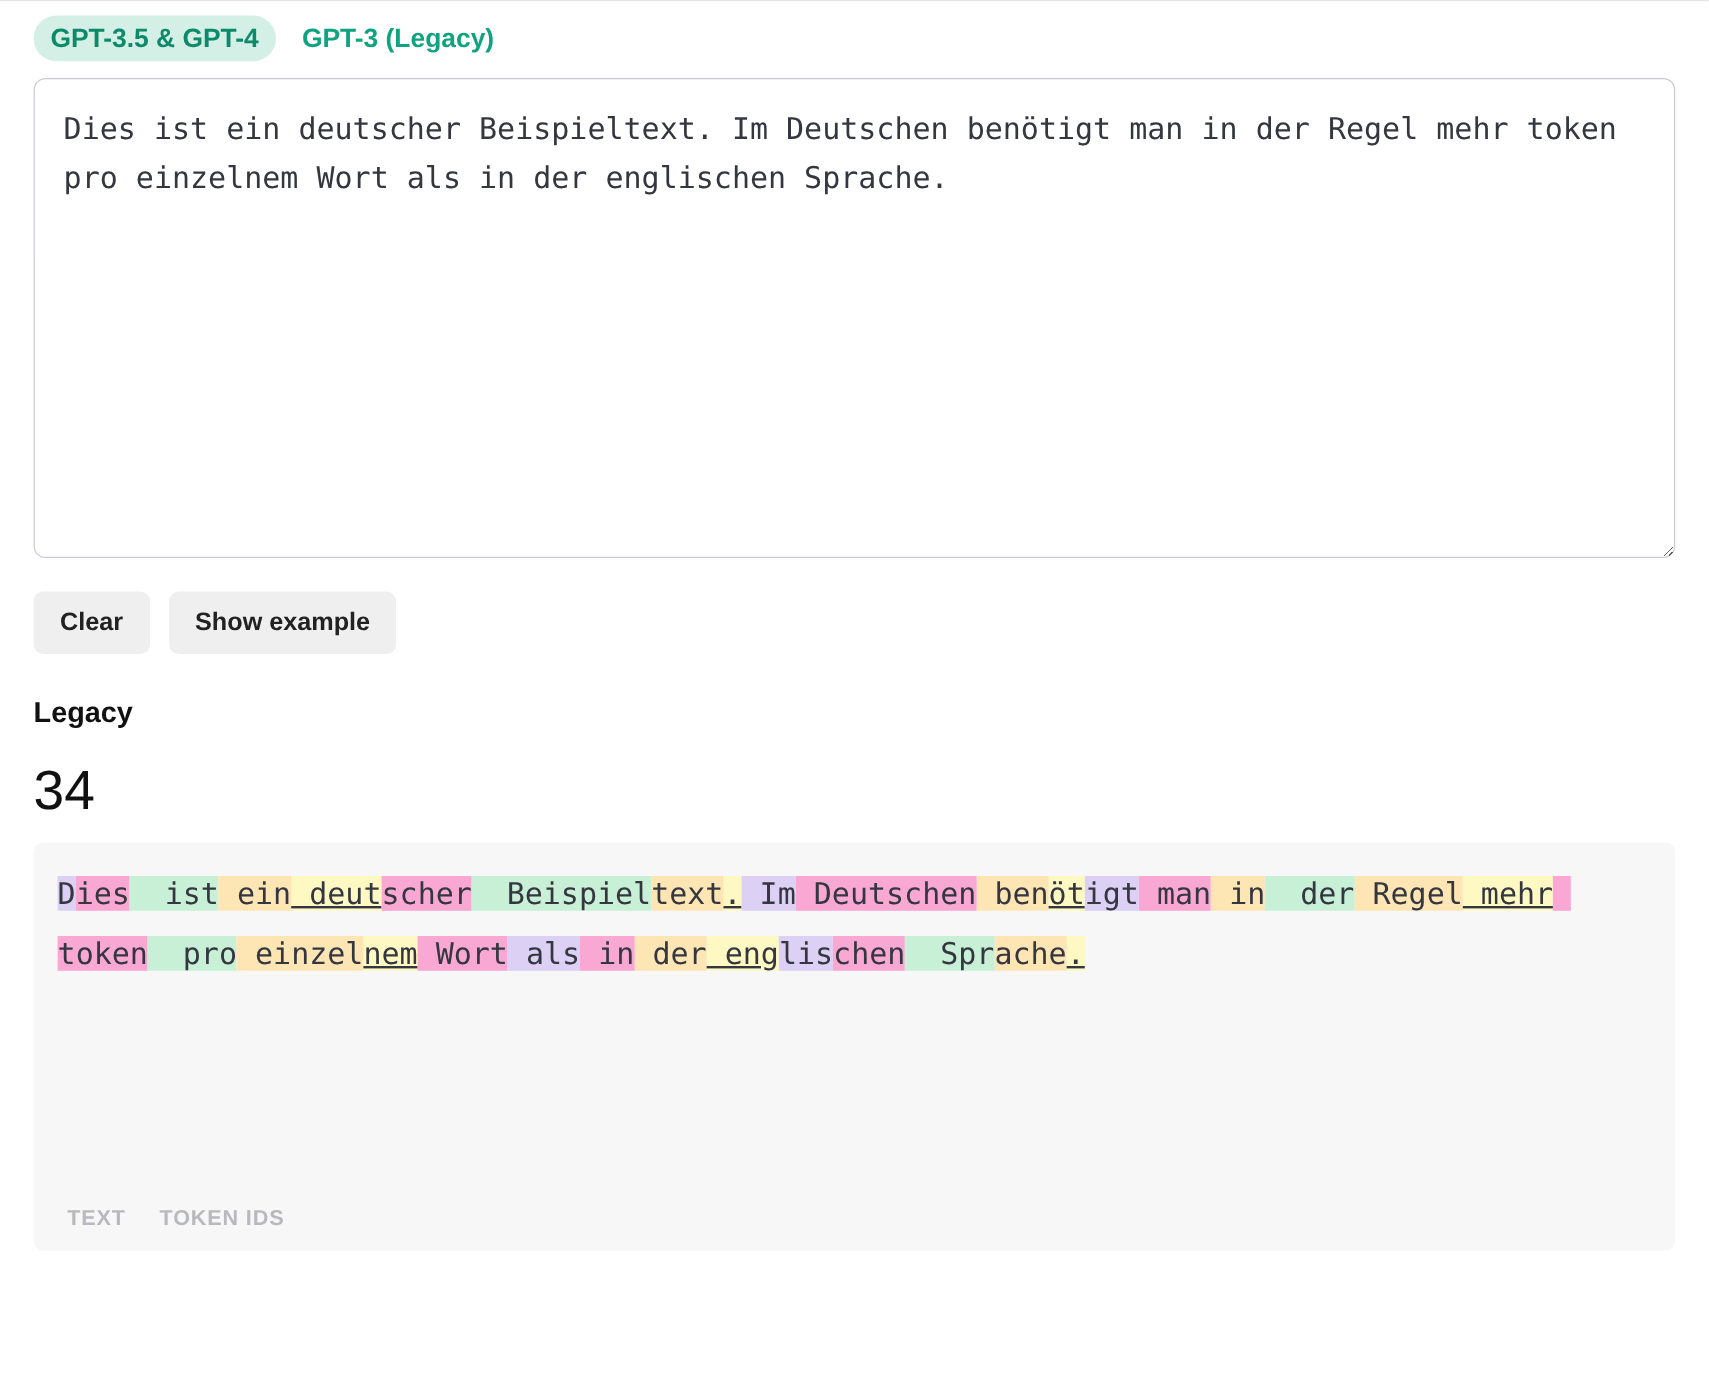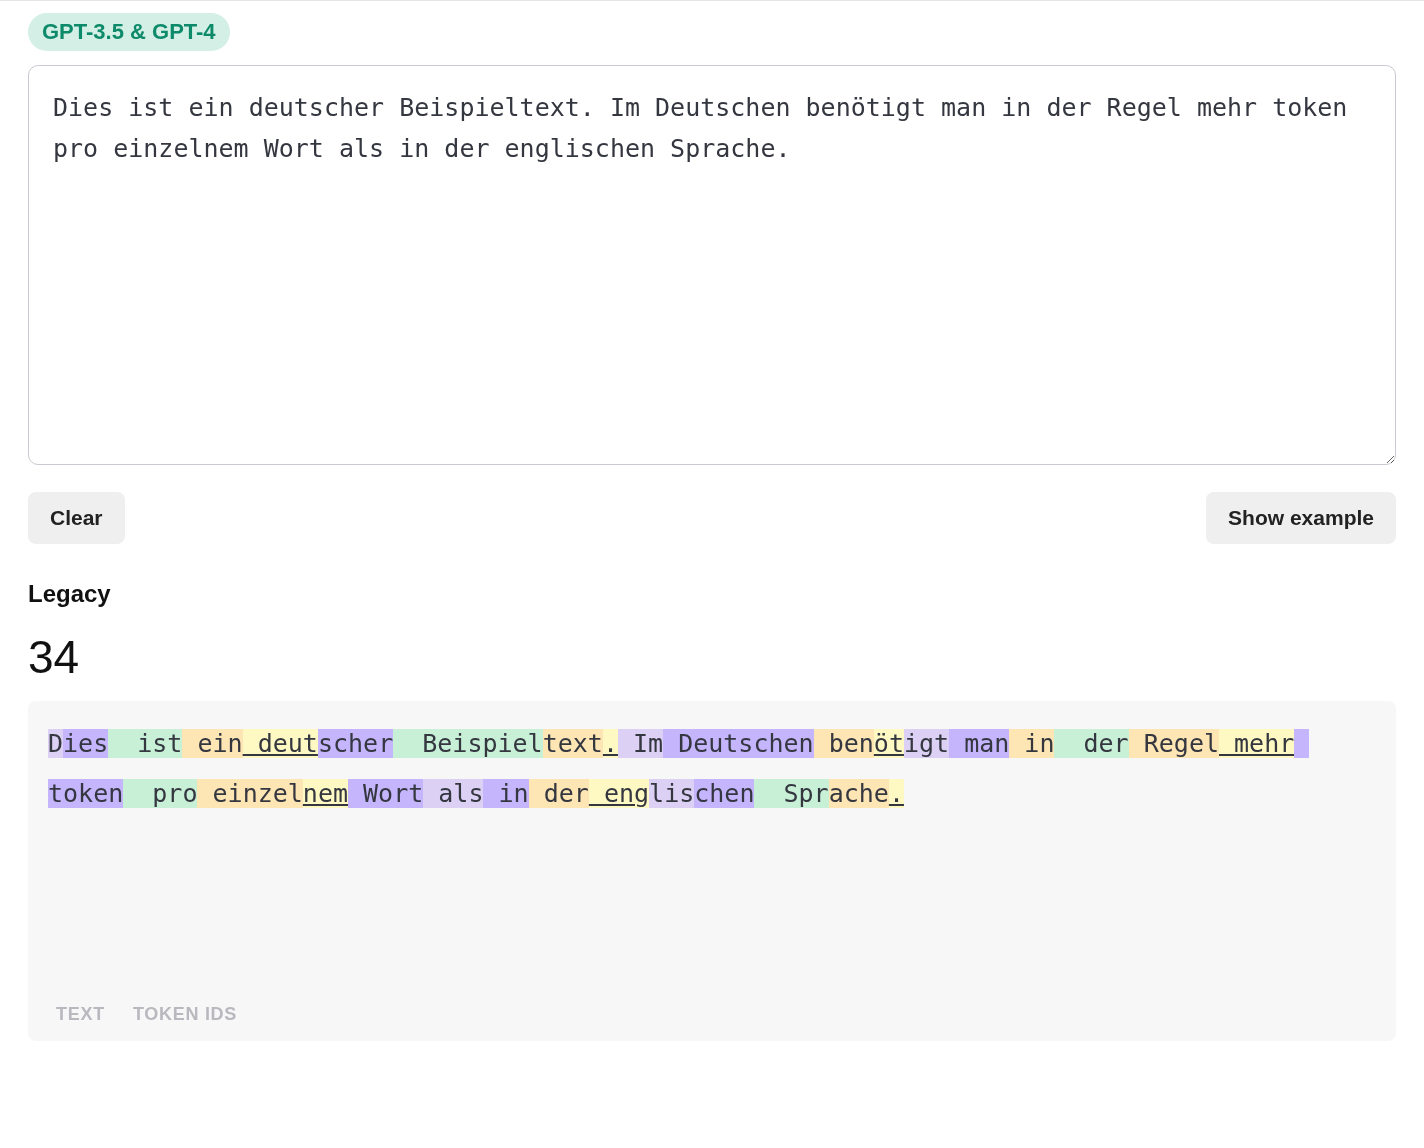--- a/index.html
+++ b/index.html
@@ -40,21 +40,20 @@
       font-size: 25px;
       line-height: 1.62;
       color: #353740;
       resize: both;
       outline: none;
     }
     .buttons {
       display: flex;
       gap: 16px;
       margin-top: 22px;
-      justify-content: space-between;
     }
     .btn {
       background: #efefef;
       border: none;
       border-radius: 8px;
       padding: 14px 22px;
       font-size: 21px;
       font-weight: 600;
       color: #222;
       cursor: pointer;
@@ -87,21 +86,21 @@
     }
     .token-text {
       font-family: ui-monospace, "SF Mono", Menlo, Consolas, monospace;
       font-size: 25px;
       line-height: 2.0;
       color: #353740;
       white-space: pre-wrap;
       word-break: break-word;
     }
     .tk { display: inline; border-radius: 0; }
-    .c0 { background: #c4b5fd; } 
+    .c0 { background: #f9a8d4; } 
     .c1 { background: #c8f0d6; padding-left: 14px; } 
     .c2 { background: #fde5b4; text-align: center; } 
     .c3 { background: #fef9c3; text-decoration: underline; } 
     .c4 { background: #dcd1f5; } 
     .panel-tabs {
       position: absolute;
       bottom: 16px;
       left: 0;
       display: flex;
       gap: 28px;
@@ -115,20 +114,21 @@
       cursor: pointer;
     }
   </style>
 </head>
 <body>
 
 
 
 <div class="tabs">
   <div class="tab active">GPT-3.5 &amp; GPT-4</div>
+  <div class="tab">GPT-3 (Legacy)</div>
 </div>
 
 <textarea class="textarea" style="">Dies ist ein deutscher Beispieltext. Im Deutschen benötigt man in der Regel mehr token pro einzelnem Wort als in der englischen Sprache.</textarea>
 
 <div class="buttons">
   <button class="btn">Clear</button>
   <button class="btn">Show example</button>
 </div>
 
 <div class="stats">

